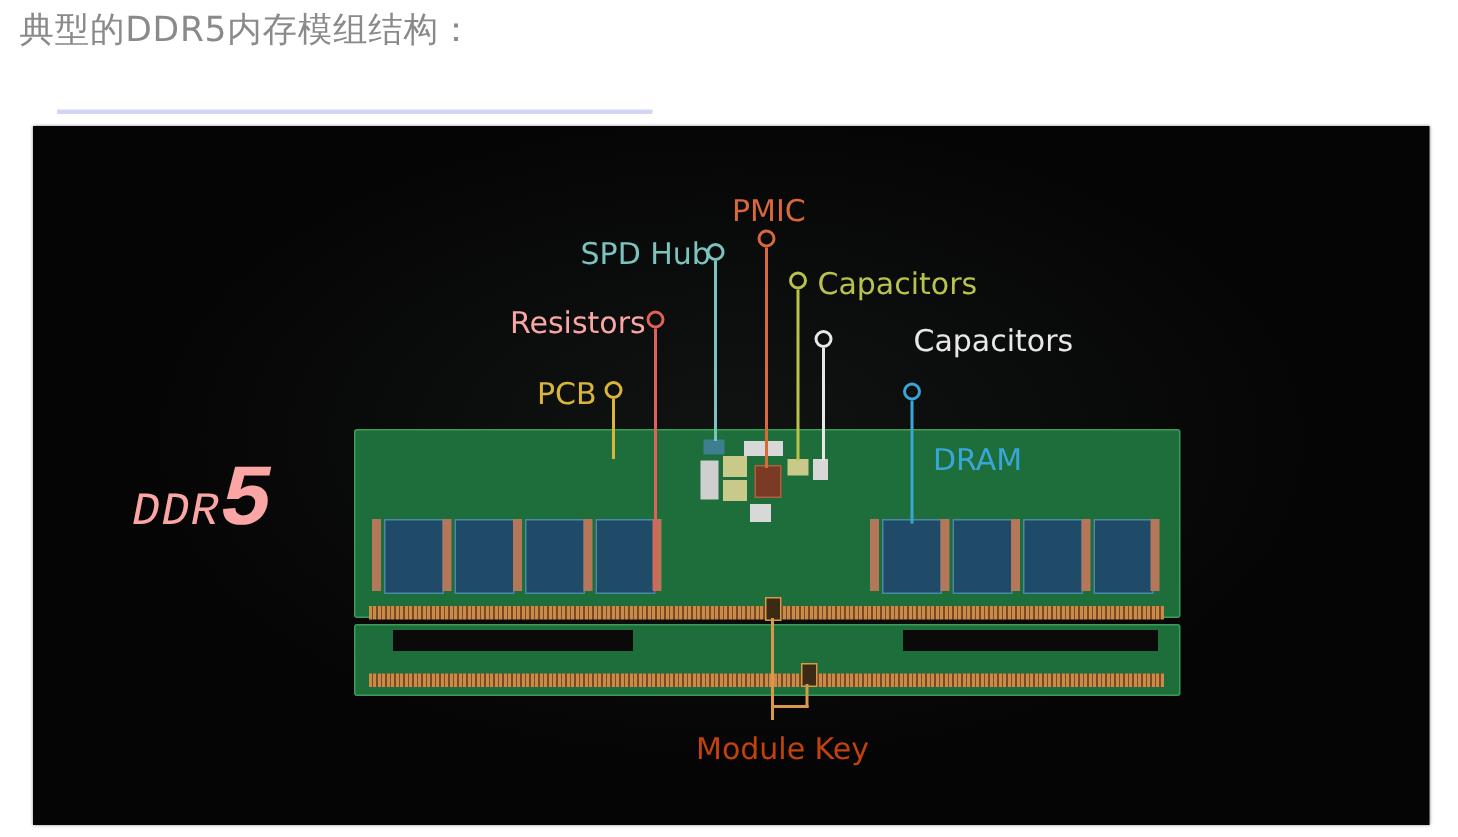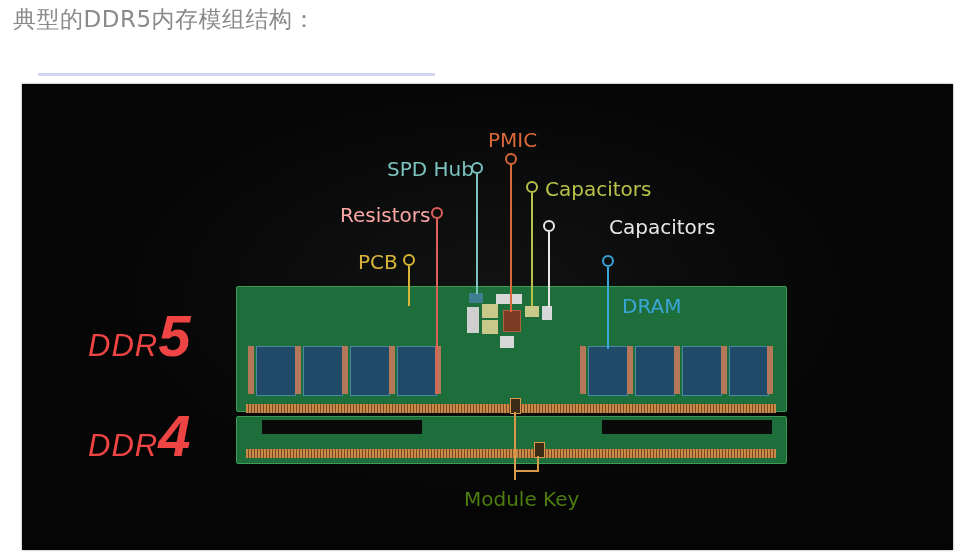--- a/index.html
+++ b/index.html
@@ -3,21 +3,21 @@
 <meta charset="utf-8">
 <style>
   html,body{margin:0;padding:0;background:#ffffff;}
   body{width:972px;height:558px;position:relative;overflow:hidden;font-family:"DejaVu Sans",sans-serif;}
   .heading{position:absolute;left:13px;top:4px;font-size:23px;color:#8a8a8a;letter-spacing:0.5px;}
   .rule{position:absolute;left:38px;top:73px;width:397px;height:3px;background:#d3d6f2;}
   .figure{position:absolute;left:22px;top:84px;width:931px;height:466px;background:#050506;overflow:hidden;
     box-shadow:0 0 2px #888;}
   .figure .glow1{position:absolute;left:0;top:0;width:931px;height:466px;
     background:radial-gradient(ellipse at 50% 45%, rgba(40,45,40,0.35), rgba(0,0,0,0) 60%);}
-  .ddr{position:absolute;color:#ef4444;font-style:italic;font-family:Liberation Sans, sans-serif;}
+  .ddr{position:absolute;color:#fca5a5;font-style:italic;font-family:Liberation Mono, monospace;}
   .ddr .pre{font-size:31px;letter-spacing:1px;}
   .ddr .num{font-size:58px;font-weight:bold;font-style:italic;}
   .callout{position:absolute;font-size:20px;font-family:"DejaVu Sans",sans-serif;white-space:nowrap;}
   .dot{position:absolute;width:8px;height:8px;border:2px solid;border-radius:50%;box-sizing:content-box;}
   .line{position:absolute;width:2px;}
   .module{position:absolute;background:#1d6e3a;border:1px solid #3d9a57;}
   .chip{position:absolute;background:#1f4a68;border:1px solid #4a88a8;}
   .res{position:absolute;width:6px;background:#b5775a;}
   .contacts{position:absolute;height:9px;
     background:repeating-linear-gradient(90deg,#c98a4a 0 2px,#7a4a22 2px 3px);}
@@ -27,23 +27,20 @@
 <body>
 
 <div class="heading">典型的DDR5内存模组结构：</div>
 <div class="rule"></div>
 
 <div class="figure">
   <div class="glow1"></div>
 
   <div class="ddr" style="left:66px;top:218px;">
     <span class="pre">DDR</span><span class="num">5</span>
-  </div>
-  <div class="ddr" style="left:66px;top:318px;">
-    <span class="pre">DDR</span><span class="num">4</span>
   </div>
 
   <div class="module" style="left:214px;top:202px;width:549px;height:124px;border-radius:2px;"></div>
   <div class="contacts" style="left:224px;top:320px;width:530px;"></div>
 
   <div class="chip" style="left:234px;top:262px;width:38px;height:48px;"></div>
   <div class="chip" style="left:281px;top:262px;width:38px;height:48px;"></div>
   <div class="chip" style="left:328px;top:262px;width:38px;height:48px;"></div>
   <div class="chip" style="left:375px;top:262px;width:38px;height:48px;"></div>
 
@@ -105,14 +102,14 @@
   <div class="dot" style="left:381px;top:170px;border-color:#d9b53a;"></div>
   <div class="line" style="left:386px;top:182px;height:40px;background:#d9b53a;"></div>
 
   <div class="callout" style="left:600px;top:166px;color:#3aa6d8;margin-top:44px;">DRAM</div>
   <div class="dot" style="left:580px;top:171px;border-color:#3aa6d8;"></div>
   <div class="line" style="left:585px;top:183px;height:82px;background:#3aa6d8;"></div>
 
   <div class="line" style="left:492px;top:328px;height:68px;background:#d89a4a;"></div>
   <div class="smd" style="left:492px;top:386px;width:25px;height:2px;background:#d89a4a;"></div>
   <div class="line" style="left:515px;top:372px;height:16px;background:#d89a4a;"></div>
-  <div class="callout" style="left:442px;top:403px;color:#4d7c0f;">Module Key</div>
+  <div class="callout" style="left:442px;top:403px;color:#c2410c;">Module Key</div>
 </div>
 
 </body></html>

